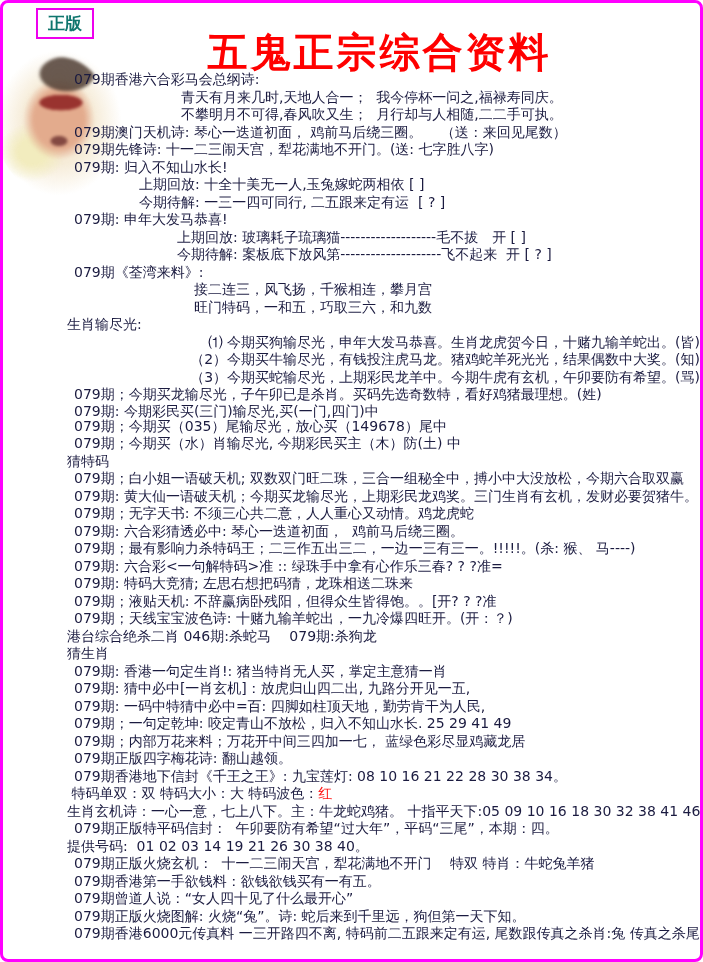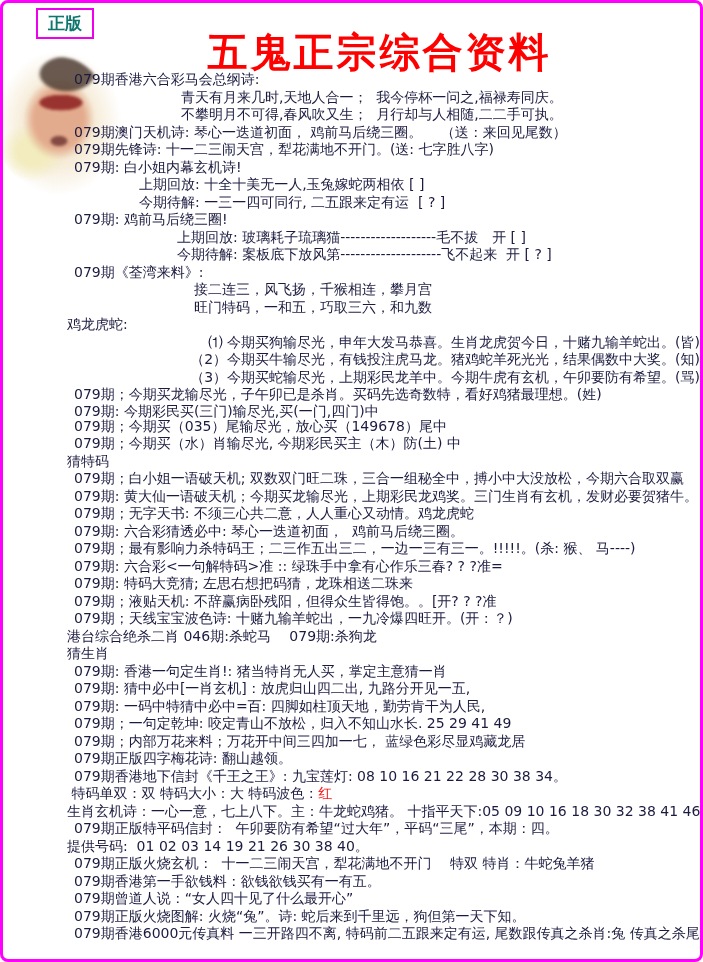--- a/index.html
+++ b/index.html
@@ -91,30 +91,30 @@
   <div class="photo">
     <div class="flare"></div>
     <div class="face"></div>
   </div>
   <div class="content">
       <div class="line ind1"><span>079期香港六合彩马会总纲诗:</span></div>
       <div class="line ind5"><span>青天有月来几时,天地人合一；  我今停杯一问之,福禄寿同庆。</span></div>
       <div class="line ind5"><span>不攀明月不可得,春风吹又生；  月行却与人相随,二二手可执。</span></div>
       <div class="line ind1"><span>079期澳门天机诗: 琴心一迭道初面， 鸡前马后绕三圈。　 （送：来回见尾数）</span></div>
       <div class="line ind1"><span>079期先锋诗: 十一二三闹天宫，犁花满地不开门。(送: 七字胜八字)</span></div>
-      <div class="line ind1"><span>079期: 白小姐内幕玄机诗!</span></div>
+      <div class="line ind1"><span>079期: 归入不知山水长!</span></div>
       <div class="line ind3"><span>上期回放: 十全十美无一人,玉兔嫁蛇两相依 [ ]</span></div>
       <div class="line ind3"><span>今期待解: 一三一四可同行, 二五跟来定有运  [ ? ]</span></div>
-      <div class="line ind1"><span>079期: 鸡前马后绕三圈!</span></div>
+      <div class="line ind1"><span>079期: 申年大发马恭喜!</span></div>
       <div class="line ind4"><span>上期回放: </span><span class="sm">玻璃耗子琉璃猫-------------------毛不拔　开 [ ]</span></div>
       <div class="line ind4"><span>今期待解: 案板底下放风第--------------------飞不起来  开 [ ? ]</span></div>
       <div class="line ind1"><span>079期《荃湾来料》:</span></div>
       <div class="line ind6"><span>接二连三，风飞扬，千猴相连，攀月宫</span></div>
       <div class="line ind6"><span>旺门特码，一和五，巧取三六，和九数</span></div>
-      <div class="line ind0"><span>鸡龙虎蛇:</span></div>
+      <div class="line ind0"><span>生肖输尽光:</span></div>
       <div class="line ind2"><span class="sm">⑴ </span><span>今期买狗输尽光，申年大发马恭喜。生肖龙虎贺今日，十赌九输羊蛇出。(皆)</span></div>
       <div class="line ind2"><span>（2）今期买牛输尽光，有钱投注虎马龙。猪鸡蛇羊死光光，结果偶数中大奖。(知)</span></div>
       <div class="line ind2"><span>（3）今期买蛇输尽光，上期彩民龙羊中。今期牛虎有玄机，午卯要防有希望。(骂)</span></div>
       <div class="line ind1"><span>079期；今期买龙输尽光，子午卯已是杀肖。买码先选奇数特，看好鸡猪最理想。(姓)</span></div>
       <div class="line ind1 smline"><span class="sm">079期: 今期彩民买(三门)输尽光,买(一门,四门)中</span></div>
       <div class="line ind1"><span>079期；今期买（035）尾输尽光，放心买（149678）尾中</span></div>
       <div class="line ind1"><span>079期；今期买（水）肖输尽光, 今期彩民买主（木）防(土) 中</span></div>
       <div class="line ind0"><span>猜特码</span></div>
       <div class="line ind1"><span>079期；白小姐一语破天机; 双数双门旺二珠，三合一组秘全中，搏小中大没放松，今期六合取双赢</span></div>
       <div class="line ind1"><span>079期: 黄大仙一语破天机；今期买龙输尽光，上期彩民龙鸡奖。三门生肖有玄机，发财必要贺猪牛。（河）</span></div>

